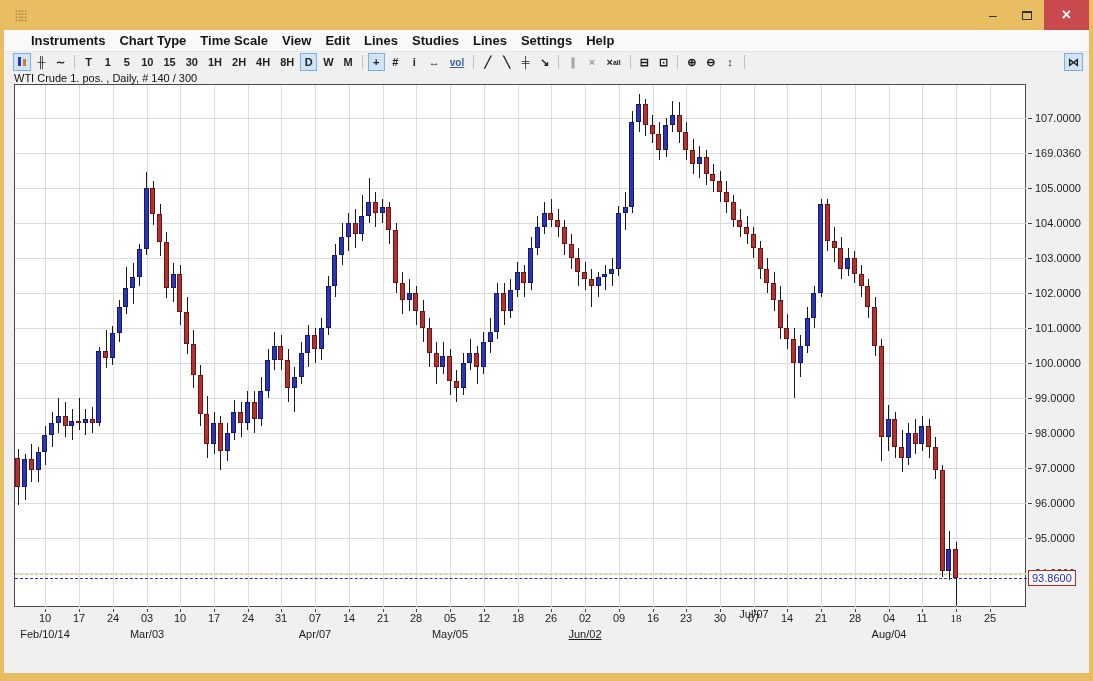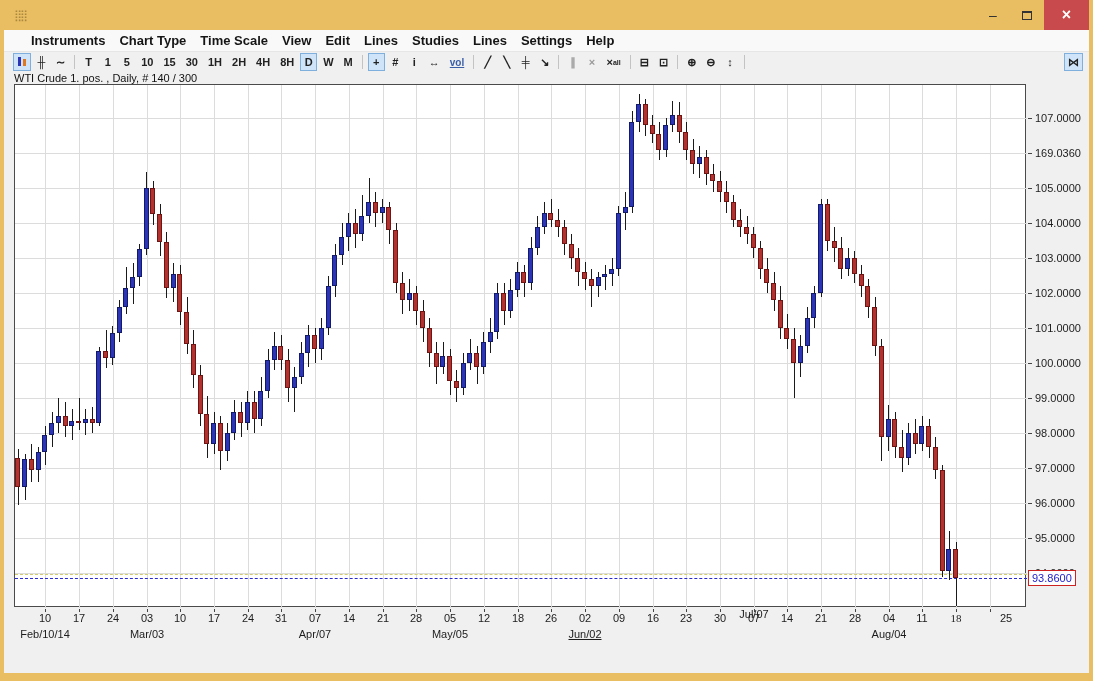--- a/index.html
+++ b/index.html
@@ -277,21 +277,21 @@
         <div style="position: absolute; left: 885px; top: 537px; width: 1px; height: 3px; background: rgb(68, 68, 68);"></div>
         <div style="position: absolute; left: 873px; top: 540px; width: 24px; text-align: center;">04</div>
         <div style="position: absolute; left: 918px; top: 13px; width: 1px; height: 523px; background: rgb(220, 220, 220);"></div>
         <div style="position: absolute; left: 918px; top: 537px; width: 1px; height: 3px; background: rgb(68, 68, 68);"></div>
         <div style="position: absolute; left: 906px; top: 540px; width: 24px; text-align: center;">11</div>
         <div style="position: absolute; left: 952px; top: 13px; width: 1px; height: 523px; background: rgb(220, 220, 220);"></div>
         <div style="position: absolute; left: 952px; top: 537px; width: 1px; height: 3px; background: rgb(68, 68, 68);"></div>
         <div style="position: absolute; left: 940px; top: 540px; width: 24px; text-align: center; font-family: Liberation Serif, serif;">18</div>
         <div style="position: absolute; left: 986px; top: 13px; width: 1px; height: 523px; background: rgb(220, 220, 220);"></div>
         <div style="position: absolute; left: 986px; top: 537px; width: 1px; height: 3px; background: rgb(68, 68, 68);"></div>
-        <div style="position: absolute; left: 974px; top: 540px; width: 24px; text-align: center; margin-left: 16px;">25</div>
+        <div style="position: absolute; left: 974px; top: 540px; width: 24px; text-align: center;">25</div>
         <div style="position: absolute; left: 7px; top: 556px; width: 68px; text-align: center;">Feb/10/14</div>
         <div style="position: absolute; left: 109px; top: 556px; width: 68px; text-align: center;">Mar/03</div>
         <div style="position: absolute; left: 277px; top: 556px; width: 68px; text-align: center;">Apr/07</div>
         <div style="position: absolute; left: 412px; top: 556px; width: 68px; text-align: center;">May/05</div>
         <div style="position: absolute; left: 547px; top: 556px; width: 68px; text-align: center; text-decoration: underline;">Jun/02</div>
         <div style="position: absolute; left: 716px; top: 536px; width: 68px; text-align: center;">Jul/07</div>
         <div style="position: absolute; left: 851px; top: 556px; width: 68px; text-align: center;">Aug/04</div>
         <div style="position: absolute; left: 11px; top: 502px; width: 1012px; height: 0px; border-top: 1px dashed rgb(210, 203, 112);"></div>
         <div style="position: absolute; left: 11px; top: 506px; width: 1012px; height: 0px; border-top: 1px dashed rgb(42, 42, 208);"></div>
         <div style="position: absolute; left: 13.8733px; top: 376.826px; width: 1px; height: 55.9732px; background: rgb(26, 26, 26);"></div>

